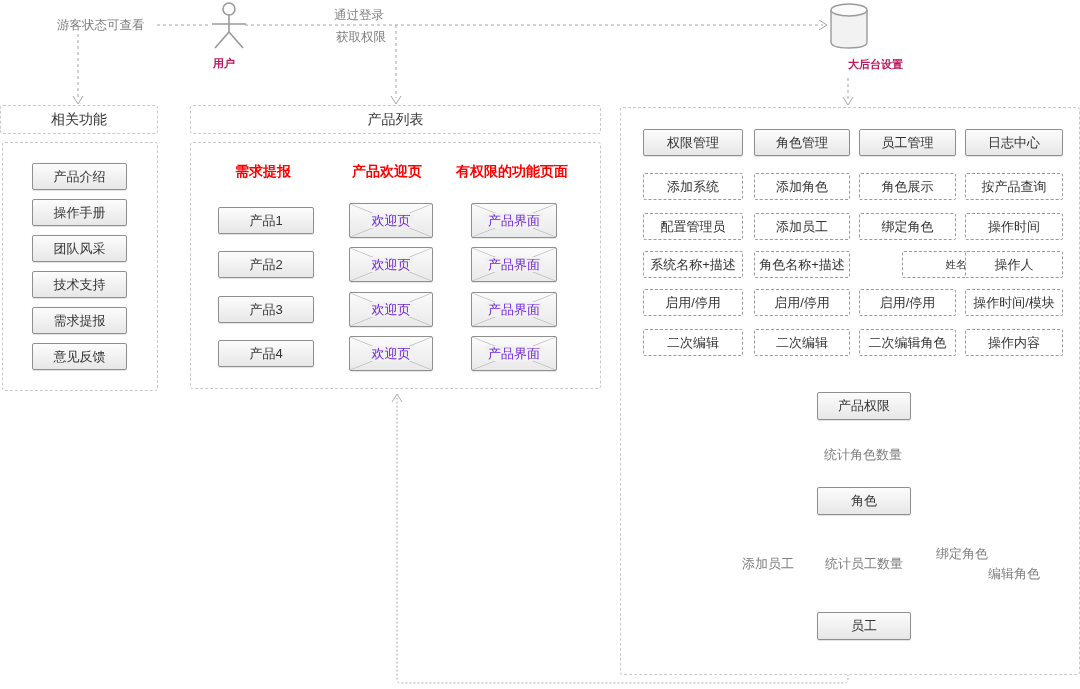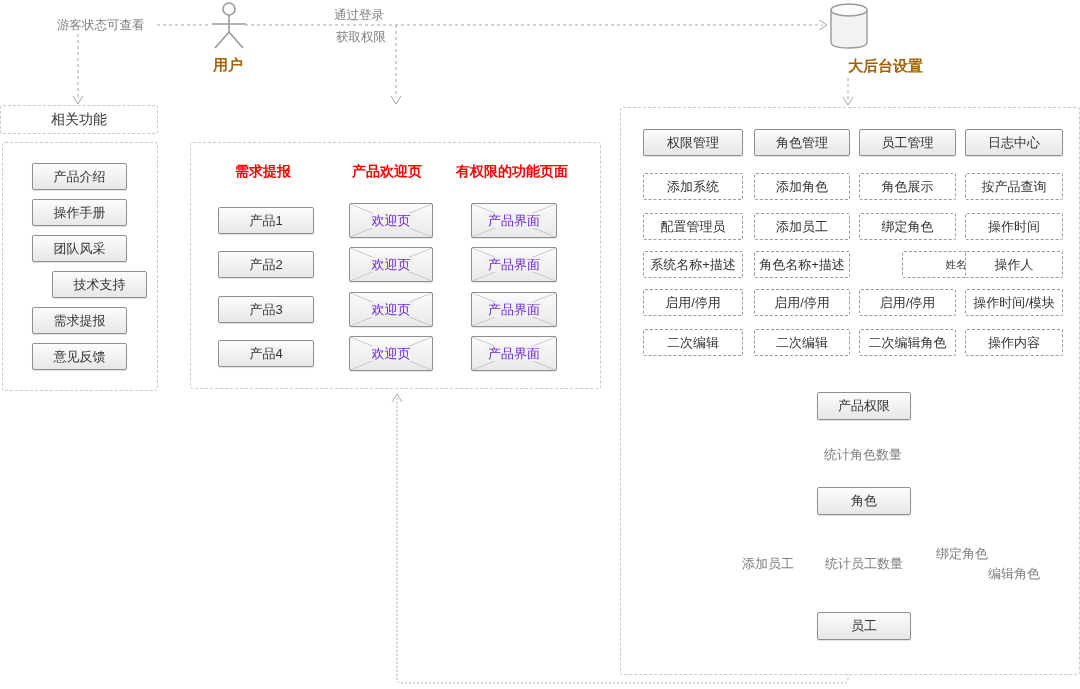--- a/index.html
+++ b/index.html
@@ -37,21 +37,21 @@
     box-shadow:0 1px 1px rgba(0,0,0,0.10);
   }
   .env svg{position:absolute;left:0;top:0;width:100%;height:100%;}
   .env .env-label{
     position:relative;font-size:13px;color:#6d28d9;background:#f1f1f1;padding:0 3px;line-height:15px;
   }
   
   .glabel{position:absolute;font-size:12.5px;color:#7f7f7f;white-space:nowrap;}
   .glabel.bg{background:#fff;padding:0 3px;}
   .red-h{position:absolute;font-size:14px;font-weight:bold;color:#fe0000;white-space:nowrap;}
-  .fig-label{position:absolute;font-size:15px;font-weight:bold;color:#a16207;white-space:nowrap;}
+  .fig-label{position:absolute;font-size:11px;font-weight:bold;color:#be185d;white-space:nowrap;}
   #connector-layer{position:absolute;left:0;top:0;pointer-events:none;}
 </style>
 </head>
 <body>
 
 <div id="stage">
 
   <svg id="connector-layer" width="1080" height="689" viewBox="0 0 1080 689">
     <g stroke="#a6a6a6" stroke-width="1" fill="none" stroke-dasharray="3,3">
 
@@ -127,24 +127,27 @@
   <div class="glabel" style="left:334px;top:7px;">通过登录</div>
   <div class="glabel" style="left:336px;top:29px;">获取权限</div>
 
   <div class="panel-title" style="left:0px;top:105px;width:156px;height:27px;">
     <span>相关功能</span>
   </div>
   <div class="panel" style="left:2px;top:142px;width:154px;height:247px;"></div>
   <div class="solid-box" style="left:32px;top:163px;width:93px;height:25px;">产品介绍</div>
   <div class="solid-box" style="left:32px;top:199px;width:93px;height:25px;">操作手册</div>
   <div class="solid-box" style="left:32px;top:235px;width:93px;height:25px;">团队风采</div>
-  <div class="solid-box" style="left:32px;top:271px;width:93px;height:25px;margin-left:20px;">技术支持</div>
+  <div class="solid-box" style="left:32px;top:271px;width:93px;height:25px;">技术支持</div>
   <div class="solid-box" style="left:32px;top:307px;width:93px;height:25px;">需求提报</div>
   <div class="solid-box" style="left:32px;top:343px;width:93px;height:25px;">意见反馈</div>
 
+  <div class="panel-title" style="left:190px;top:105px;width:409px;height:27px;">
+    <span>产品列表</span>
+  </div>
   <div class="panel" style="left:190px;top:142px;width:409px;height:245px;"></div>
 
   <div class="red-h" style="left:235px;top:163px;">需求提报</div>
   <div class="red-h" style="left:352px;top:163px;">产品欢迎页</div>
   <div class="red-h" style="left:456px;top:163px;font-family:Liberation Serif, serif;">有权限的功能页面</div>
 
   <div class="solid-box" style="left:218px;top:207px;width:94px;height:25px;">产品1</div>
   <div class="env" style="left:349px;top:203px;width:82px;height:33px;">
     <svg viewBox="0 0 100 100" preserveAspectRatio="none">
       <g stroke="#b5b5b5" stroke-width="1.5" vector-effect="non-scaling-stroke">

